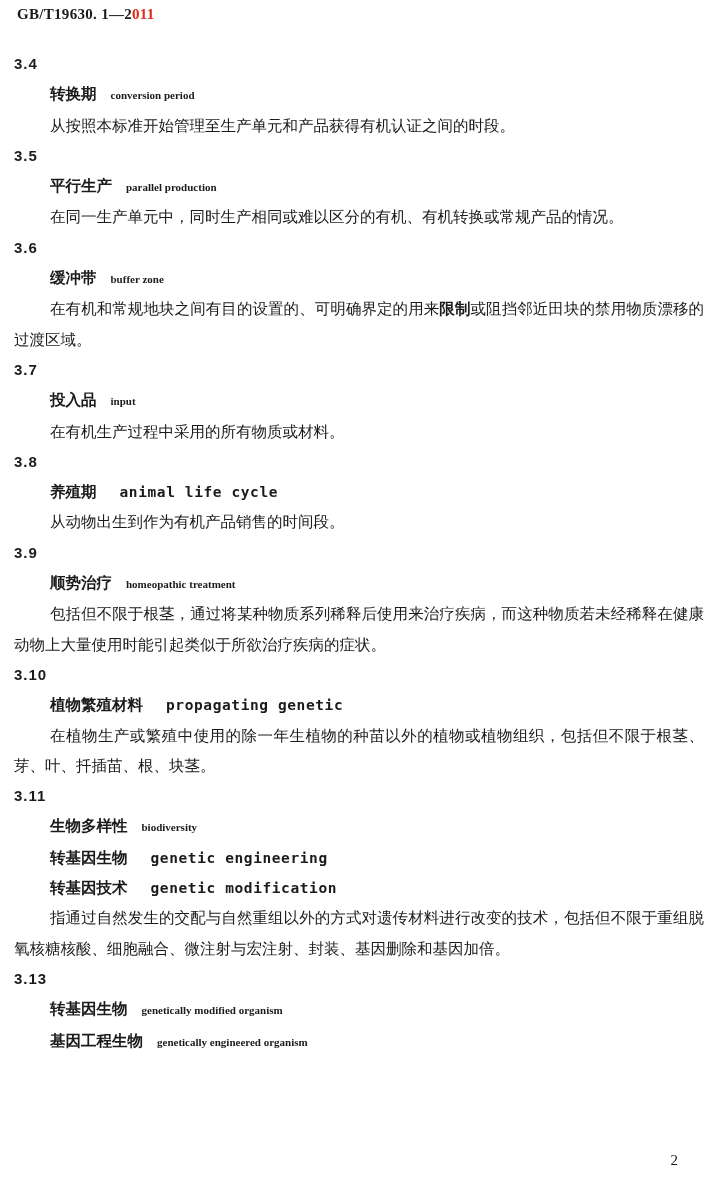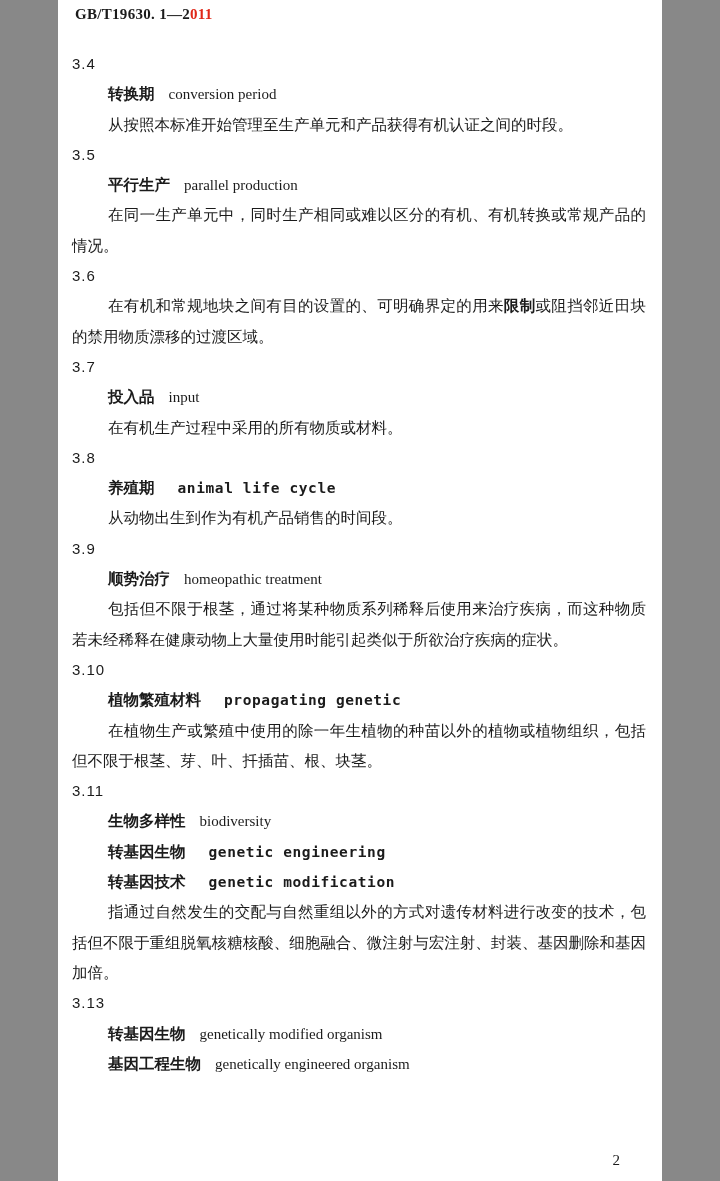--- a/index.html
+++ b/index.html
@@ -1,18 +1,18 @@
 <!DOCTYPE html>
 <html><head>
 <meta charset="utf-8">
 <style>
   html, body { margin: 0; padding: 0; background: #888; }
   .page {
     position: relative;
-    width: 604px;
+    width: 720px;
     height: 1181px;
     margin: 0 auto;
     background: #ffffff;
     color: #1b1b1b;
     font-family: "Liberation Serif", "DejaVu Serif", serif;
     overflow: hidden;
   }
   .doc-header {
     position: absolute;
     left: 17px;
@@ -24,40 +24,40 @@
   }
   .doc-header .red { color: #e02718; }
   .content {
     position: absolute;
     left: 14px;
     right: 16px;
     top: 49px;
   }
   .sec-num {
     font-family: "Liberation Sans", "DejaVu Sans", sans-serif;
-    font-weight: normal;
+    font-weight: bold;
     font-size: 15px;
     line-height: 30.3px;
     letter-spacing: 1px;
   }
   .term-line {
     padding-left: 36px;
     line-height: 30.3px;
     white-space: nowrap;
   }
   .term-zh {
     font-family: "Liberation Sans", "DejaVu Sans", sans-serif;
     font-weight: bold;
     font-size: 15.5px;
   }
   .term-en { margin-left: 14px; }
   .term-en.serif {
     font-family: "Liberation Serif", "DejaVu Serif", serif;
-    font-weight: normal;
-    font-size: 15px;
+    font-weight: bold;
+    font-size: 11px;
   }
   .term-en.mono {
     font-family: "DejaVu Sans Mono", "Liberation Mono", monospace;
     font-weight: 600;
     font-size: 14.5px;
     letter-spacing: 0.6px;
     margin-left: 23px;
   }
   .definition {
     margin: 0;
@@ -96,20 +96,21 @@
       </section>
 
   <section>
     <div class="sec-num">3.5</div>
   <div class="term-line"><span class="term-zh">平行生产</span><span class="term-en serif">parallel production</span></div>
         <p class="definition"><span>在同一生产单元中，同时生产相同或难以区分的有机、有机转换或常规产品的情况。</span></p>
       </section>
 
   <section>
     <div class="sec-num">3.6</div>
+  <div class="term-line"><span class="term-zh">缓冲带</span><span class="term-en serif">buffer zone</span></div>
         <p class="definition"><span>在有机和常规地块之间有目的设置的、可明确界定的用来</span><span class="hei-bold">限制</span><span>或阻挡邻近田块的禁用物质漂移的过渡区域。</span></p>
       </section>
 
   <section>
     <div class="sec-num">3.7</div>
   <div class="term-line"><span class="term-zh">投入品</span><span class="term-en serif">input</span></div>
         <p class="definition"><span>在有机生产过程中采用的所有物质或材料。</span></p>
       </section>
 
   <section>

